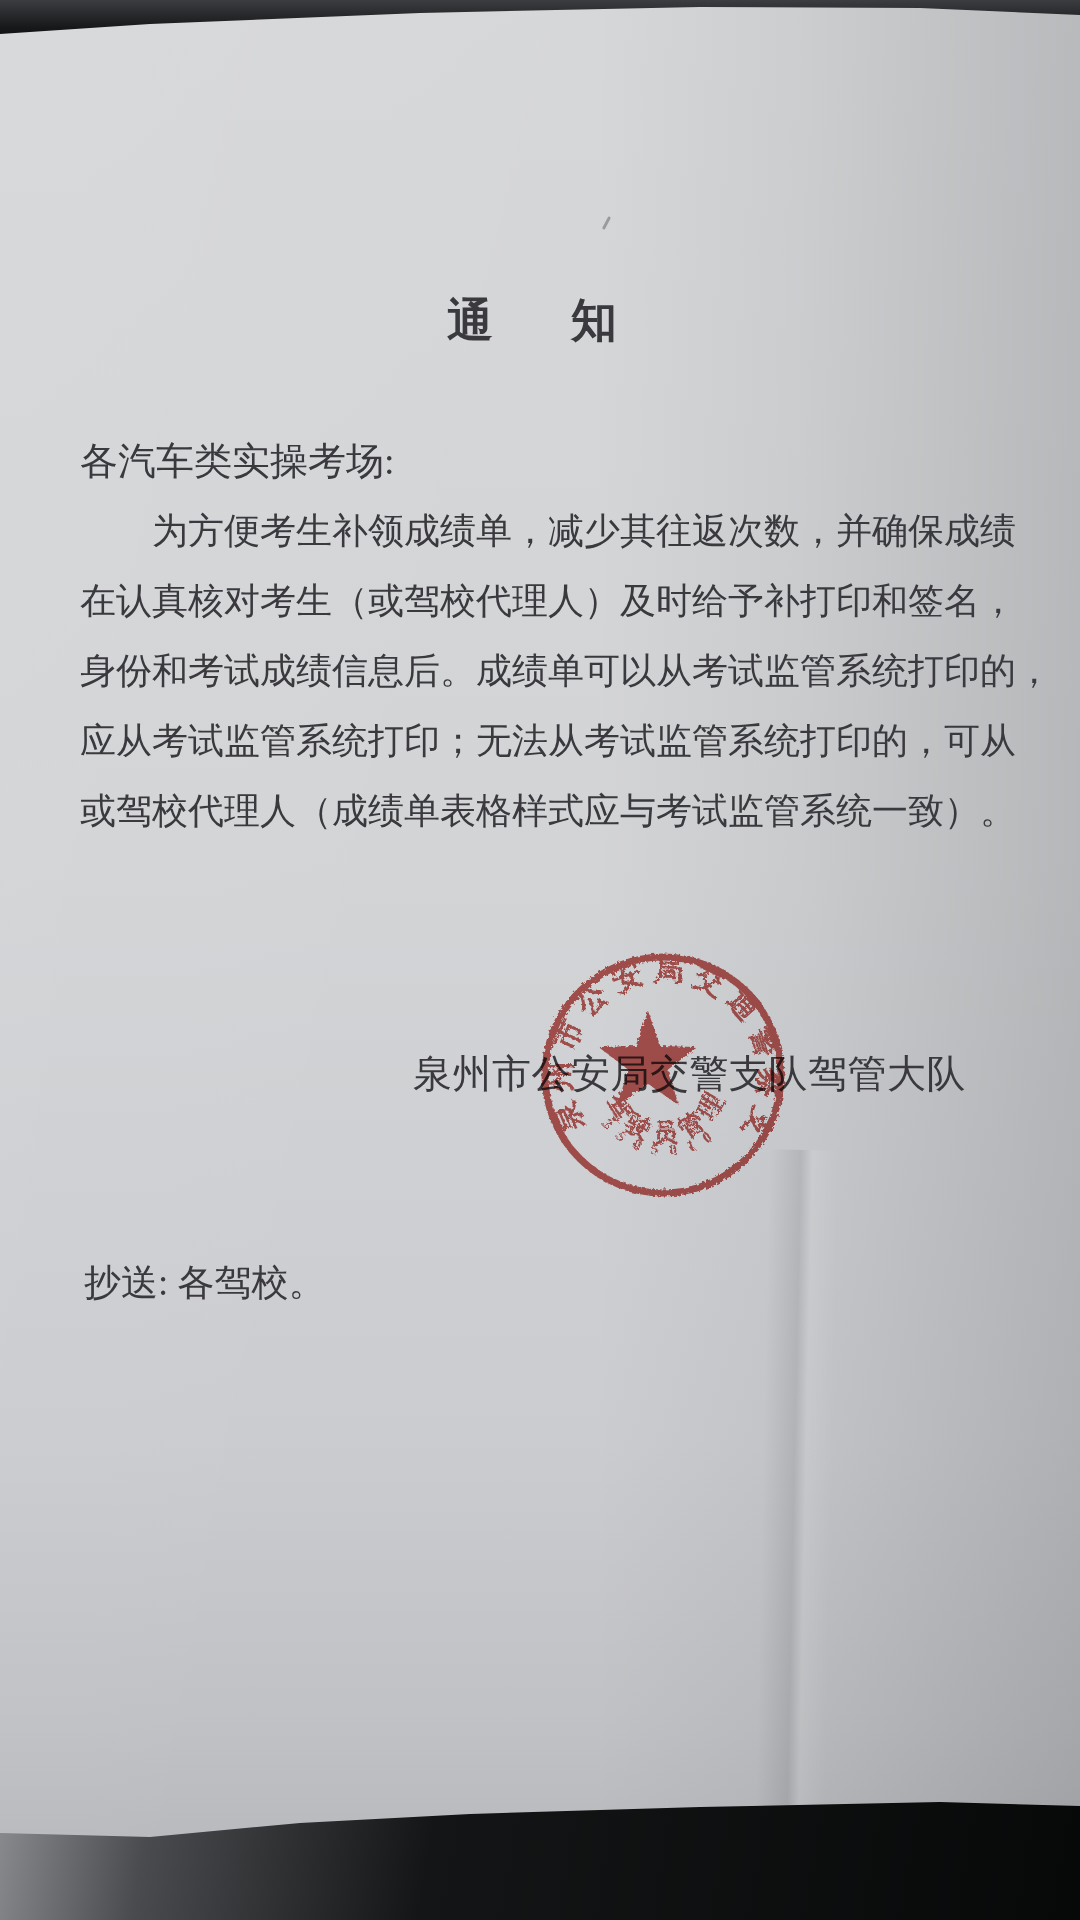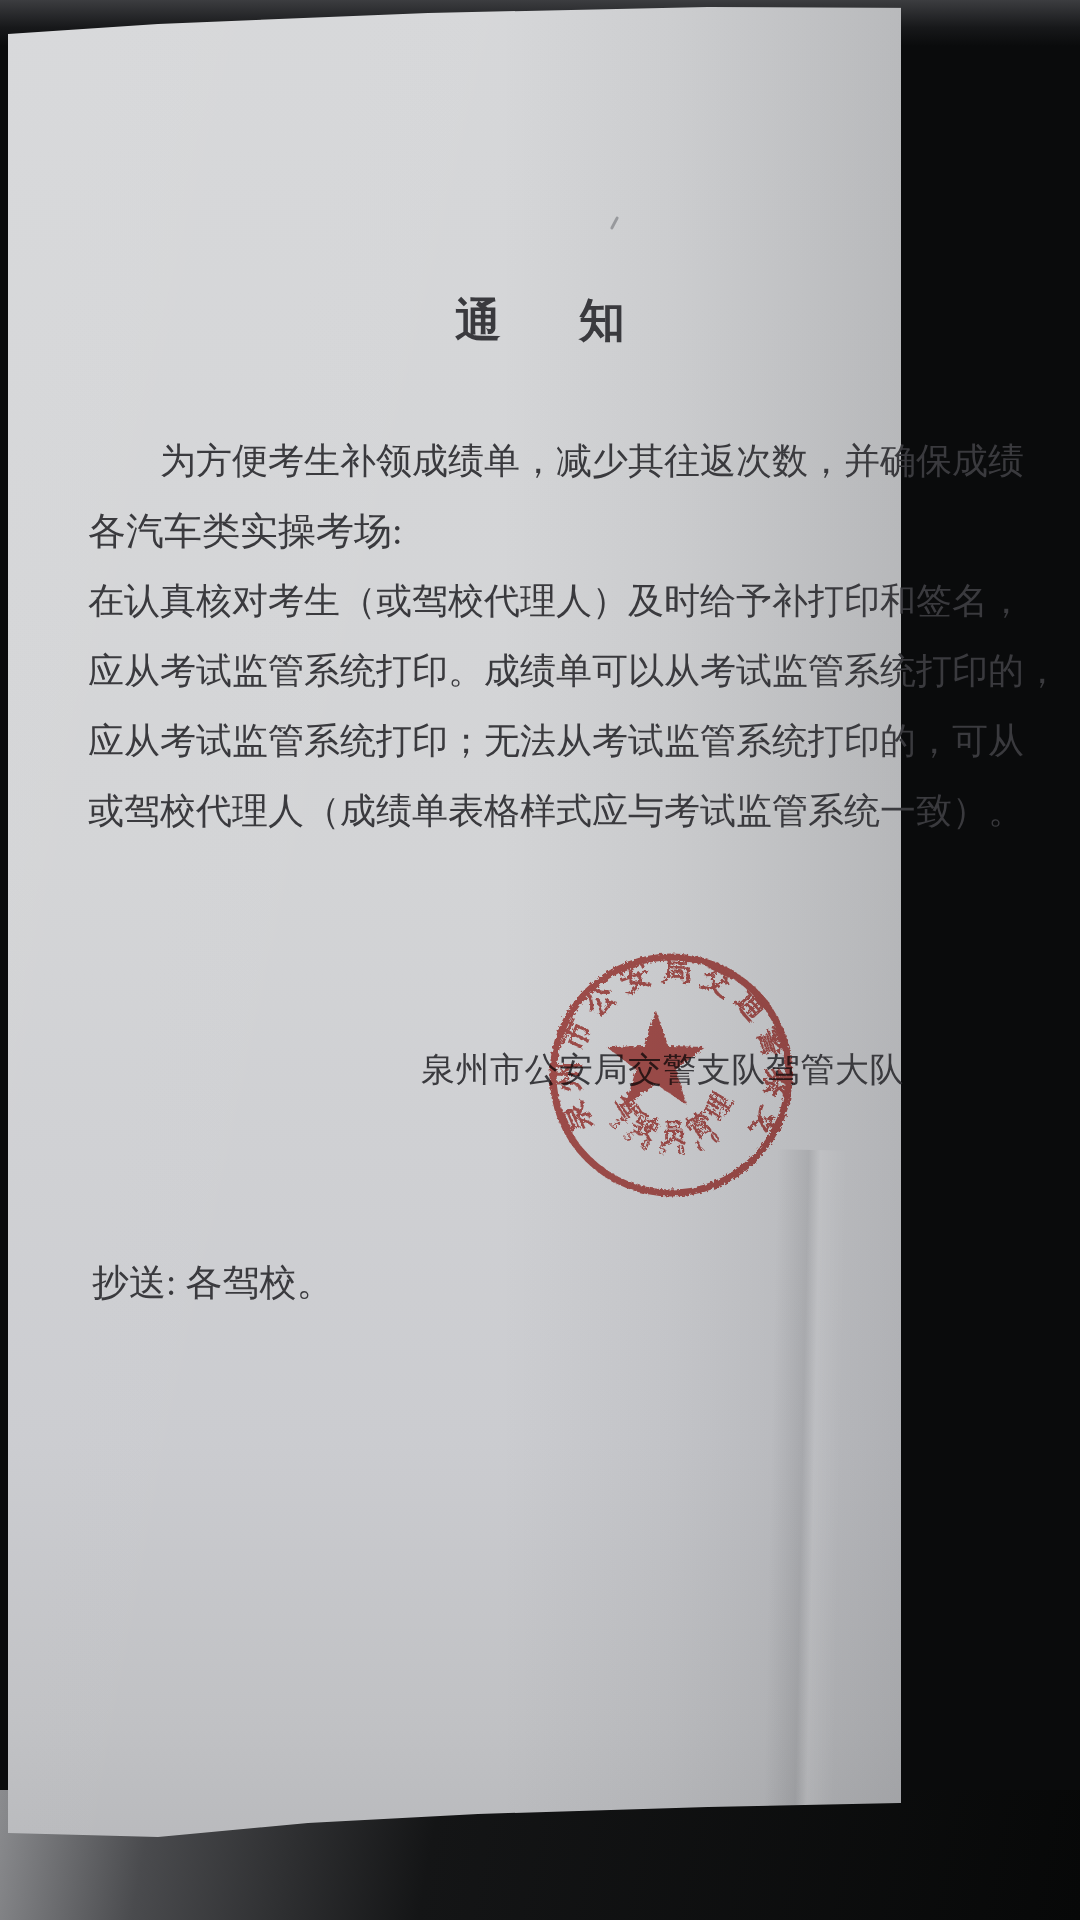--- a/index.html
+++ b/index.html
@@ -12,21 +12,21 @@
     position:absolute;left:0;top:0;width:1080px;height:46px;
     background:linear-gradient(180deg,#3c3d40 0%,#17181a 60%,#0a0b0c 100%);
   }
   .desk-bottom{
     position:absolute;left:0;top:1790px;width:1080px;height:130px;
     background:
       radial-gradient(340px 90px at 60px 1810px,rgba(160,161,164,.0),rgba(0,0,0,0)),
       linear-gradient(100deg,#8b8c8f 0%,#4a4b4e 14%,#141516 40%,#070808 100%);
   }
   .paper{
-    position:absolute;left:8px;top:0;width:893px;height:1920px;
+    position:absolute;left:0;top:0;width:1080px;height:1920px;
     clip-path:polygon(0 34px,150px 24px,420px 13px,700px 7px,920px 8px,1080px 15px,
                       1080px 1806px,940px 1802px,700px 1807px,470px 1814px,
                       300px 1823px,150px 1837px,0 1833px);
     background:
       linear-gradient(104deg,rgba(255,255,255,.06) 0%,rgba(255,255,255,0) 45%),
       linear-gradient(180deg,#d6d7d9 0%,#d3d4d6 45%,#cbccd0 75%,#c0c1c4 90%,#b4b5b8 100%);
   }
   .shade-right{
     position:absolute;left:0;top:0;width:100%;height:100%;
     background:linear-gradient(90deg,rgba(30,32,36,0) 55%,rgba(30,32,36,.05) 74%,rgba(30,32,36,.16) 100%);
@@ -42,21 +42,21 @@
   }
   .txt{position:absolute;color:#3a3a3e;white-space:nowrap;}
   .title{
     left:0;top:290px;width:1080px;text-align:center;
     font-size:46px;letter-spacing:16px;font-weight:600;
   }
   .bodyblock{left:80px;top:426px;font-size:36px;line-height:70px;}
   .bodyblock .line{white-space:nowrap;}
   .bodyblock .indent{text-indent:72px;}
   .salutation{font-size:38px;}
-  .signature{left:413px;top:1047px;font-size:34px;letter-spacing:0.5px;}
+  .signature{left:413px;top:1047px;font-size:39px;letter-spacing:0.5px;}
   .dateline{left:515px;top:1118px;font-size:34px;}
   .ccline{left:84px;top:1258px;font-size:37px;}
   .stamp{
     position:absolute;left:518px;top:935px;
     mix-blend-mode:multiply;opacity:.86;
   }
   .stamp text{font-family:"Liberation Serif","DejaVu Serif",serif;font-weight:700;}
 </style>
 </head>
 <body>
@@ -65,24 +65,24 @@
 <div class="desk-bottom"></div>
 
 <div class="paper">
   <div class="shade-right"></div>
   <div class="crease"></div>
   <div class="pen-tick"></div>
 
   <div class="txt title">通　知</div>
 
   <div class="txt bodyblock">
+    <div class="line salutation">各汽车类实操考场:</div>
     <div class="line indent">为方便考生补领成绩单，减少其往返次数，并确保成绩</div>
-    <div class="line salutation">各汽车类实操考场:</div>
     <div class="line">在认真核对考生（或驾校代理人）及时给予补打印和签名，</div>
-    <div class="line">应从考试监管系统打印。成绩单可以从考试监管系统打印的，</div>
+    <div class="line">身份和考试成绩信息后。成绩单可以从考试监管系统打印的，</div>
     <div class="line">应从考试监管系统打印；无法从考试监管系统打印的，可从</div>
     <div class="line">或驾校代理人（成绩单表格样式应与考试监管系统一致）。</div>
   </div>
 
   <div class="txt signature">泉州市公安局交警支队驾管大队</div>
   <div class="txt ccline">抄送: 各驾校。</div>
 
   <svg class="stamp" width="290" height="290" viewBox="0 0 290 290">
     <defs>
       <filter id="erode" x="-10%" y="-10%" width="120%" height="120%">

